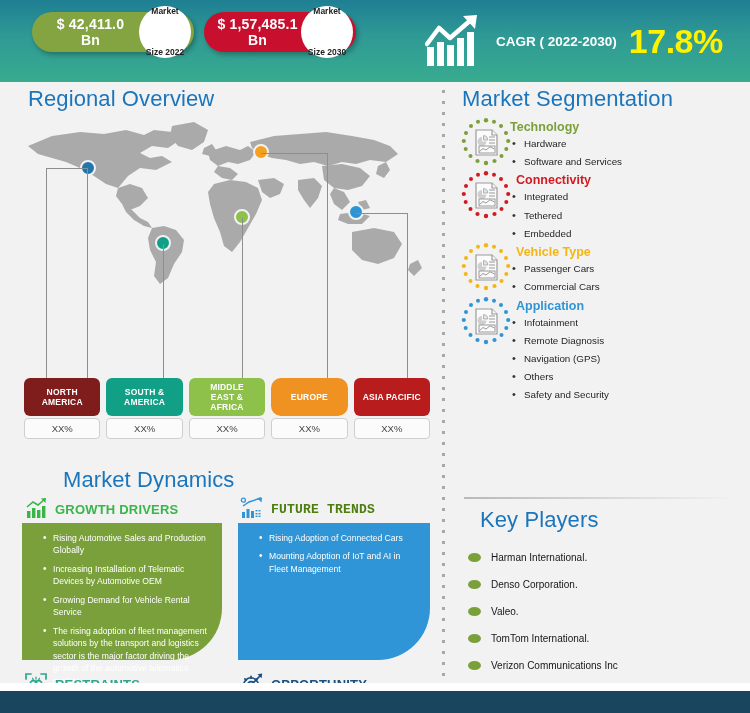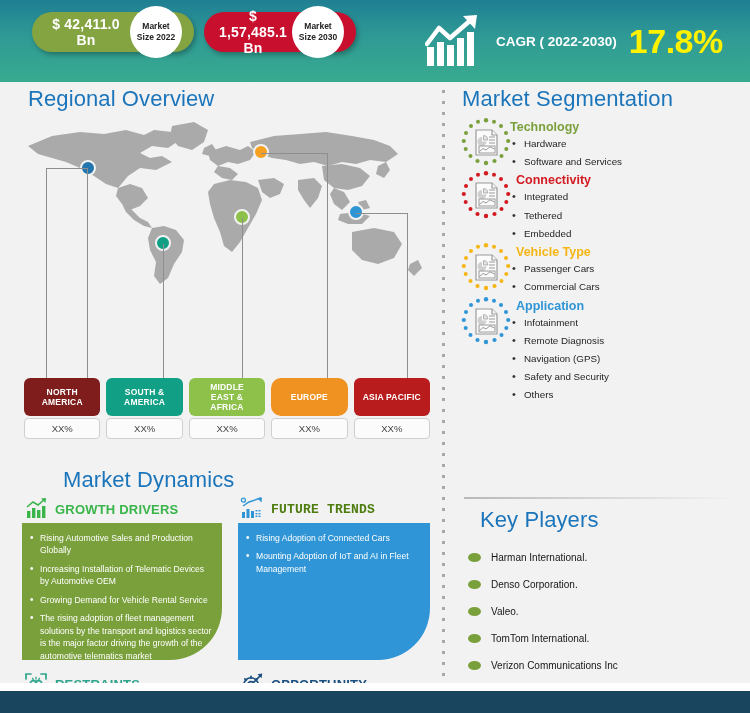--- a/index.html
+++ b/index.html
@@ -20,22 +20,22 @@
     position: absolute; top: 12px; height: 40px;
     border-radius: 29px; display: flex; align-items: center;
     box-shadow: 2px 3px 5px rgba(0,0,0,.28);
   }
   .pill .val {
     color: #fff; font-size: 14px; font-weight: bold; line-height: 1.15;
     text-align: center; flex: 1; padding-left: 10px; letter-spacing: .2px;
   }
   .pill .bubble {
     width: 52px; height: 52px; border-radius: 50%; background: #fff;
-    margin-right: 12px; display: flex; flex-direction: column;
-    align-items: center; justify-content: center;
+    margin-right: 3px; display: flex; flex-direction: column;
+    align-items: center; justify-content: space-between;
     font-size: 8.5px; font-weight: bold; color: #222; line-height: 1.25;
     text-align: center;
   }
   #pill-2022 { left: 32px; width: 162px; background: #84a442; }
   #pill-2030 { left: 204px; width: 152px; background: #c8102e; }
 
   #cagr-group {
     position: absolute; left: 425px; top: 10px; height: 62px;
     display: flex; align-items: center;
   }
@@ -86,21 +86,21 @@
 
   
   #dynamics-title { position: absolute; left: 63px; top: 385px; }
   .dyn-head {
     position: absolute; display: flex; align-items: center; gap: 7px;
   }
   .dyn-head .dyn-label { font-size: 13px; font-weight: bold; letter-spacing: .2px; }
   .dyn-icon { width: 24px; height: 24px; flex: none; }
 
   .dyn-box {
-    position: absolute; padding: 9px 10px 9px 6px;
+    position: absolute; padding: 9px 10px 9px 19px;
   }
   .dyn-box ul { list-style: none; }
   .dyn-box li {
     color: #fff; font-size: 8.6px; line-height: 1.45;
     margin-bottom: 6px; padding-left: 12px; position: relative;
   }
   .dyn-box li::before {
     content: "•"; position: absolute; left: 2px; top: -1px;
     font-size: 10px; color: #fff;
   }
@@ -553,22 +553,22 @@
               <path d="M29 26 H35"></path>
           </g>
           <rect x="19" y="29" width="16" height="7" fill="none" stroke="#9a9a9a" stroke-width="1"></rect>
           <path d="M19.5 34.5 L23 31.5 L26 33 L30 29.8 L34.5 32" stroke="#9a9a9a" stroke-width="1" fill="none"></path>
         </svg>
         <div class="seg-name" style="color:#2f95d6; margin-left:6px;">Application</div>
         <ul>
           <li>Infotainment</li>
           <li>Remote Diagnosis</li>
           <li>Navigation (GPS)</li>
+          <li>Others</li>
           <li>Safety and Security</li>
-          <li>Others</li>
         </ul>
       </div>
     </div>
 
     <div id="seg-sep"></div>
 
     <div class="section-title" id="players-title">Key Players</div>
 
     <div id="players-list">
       <div class="player-row">

